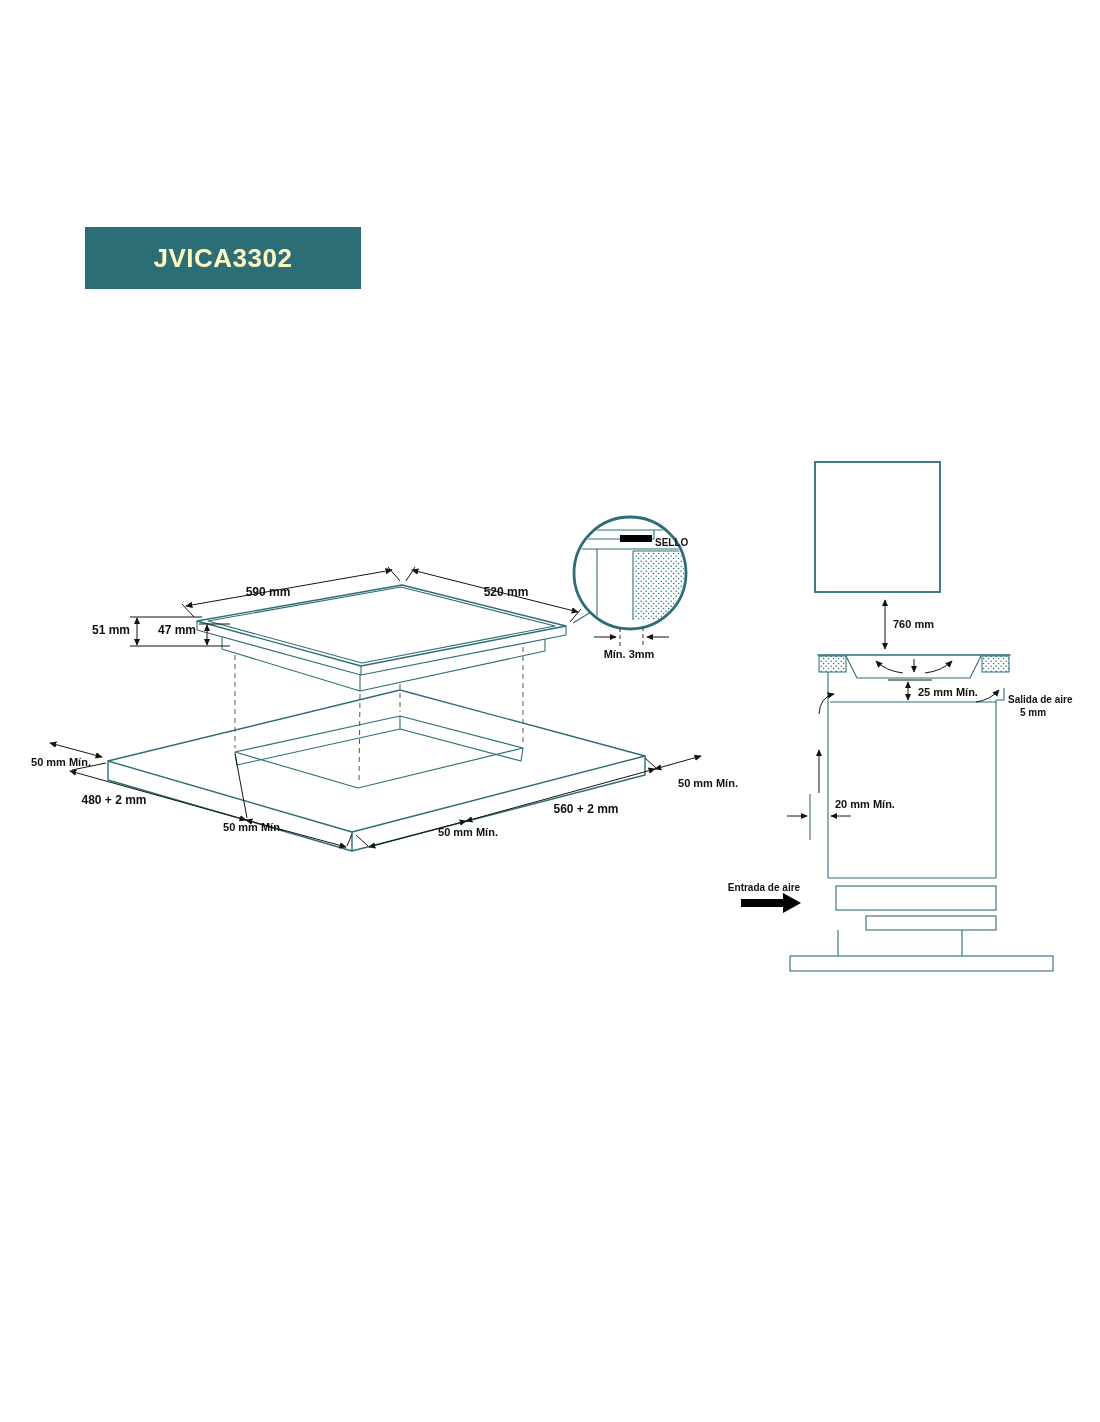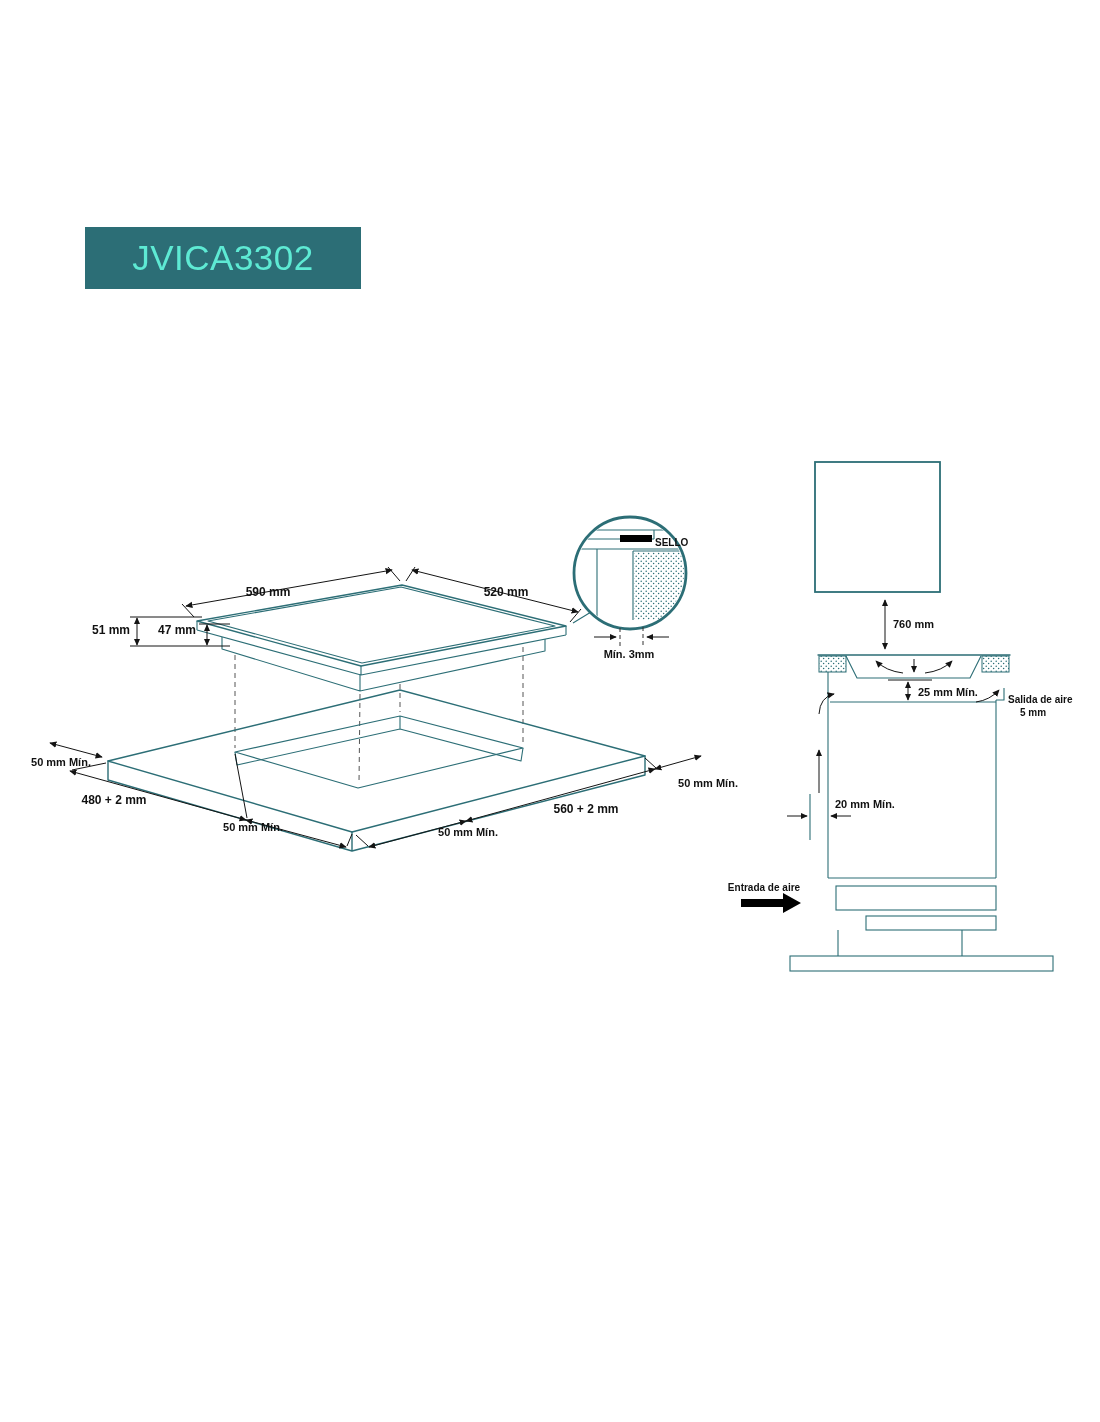--- a/index.html
+++ b/index.html
@@ -1,21 +1,21 @@
 <!DOCTYPE html>
 <html><head>
 <meta charset="utf-8">
 <style>
   *{margin:0;padding:0;box-sizing:border-box}
   html,body{background:#ffffff}
   body{font-family:"Liberation Sans",sans-serif}
   .page{position:relative;width:1100px;height:1422px;background:#ffffff;overflow:hidden}
   .badge{position:absolute;left:85px;top:227px;width:276px;height:62px;background:#2C6E76;
          display:flex;align-items:center;justify-content:center}
-  .badge span{color:#5eead4;font-size:35px;font-weight:400;letter-spacing:.5px}
+  .badge span{color:#fef9c3;font-size:26px;font-weight:700;letter-spacing:.5px}
   svg.diagram{position:absolute;left:0;top:0}
   .ol{stroke:#2C6E76;stroke-width:1.4;fill:none;stroke-linejoin:round;stroke-linecap:round}
   .ol2{stroke:#2C6E76;stroke-width:1.1;fill:none;stroke-linejoin:round}
   .dl{stroke:#141414;stroke-width:1;fill:none}
   .dash{stroke:#555;stroke-width:1;fill:none;stroke-dasharray:5 4}
   .dashdot{stroke:#333;stroke-width:1;fill:none;stroke-dasharray:4 3}
   text{fill:#111;font-family:"Liberation Sans",sans-serif;font-weight:700}
   .t12{font-size:12px}.t11{font-size:11px}.t10{font-size:10px}
 </style>
 </head>

